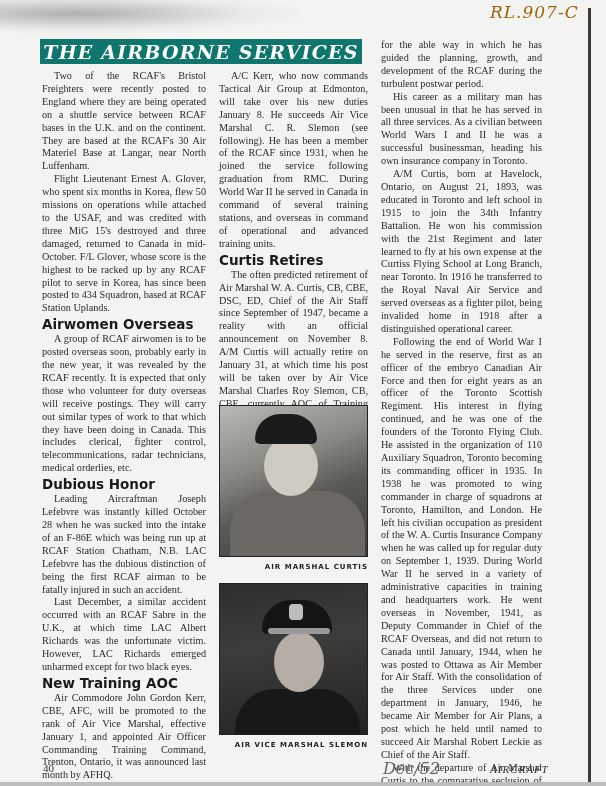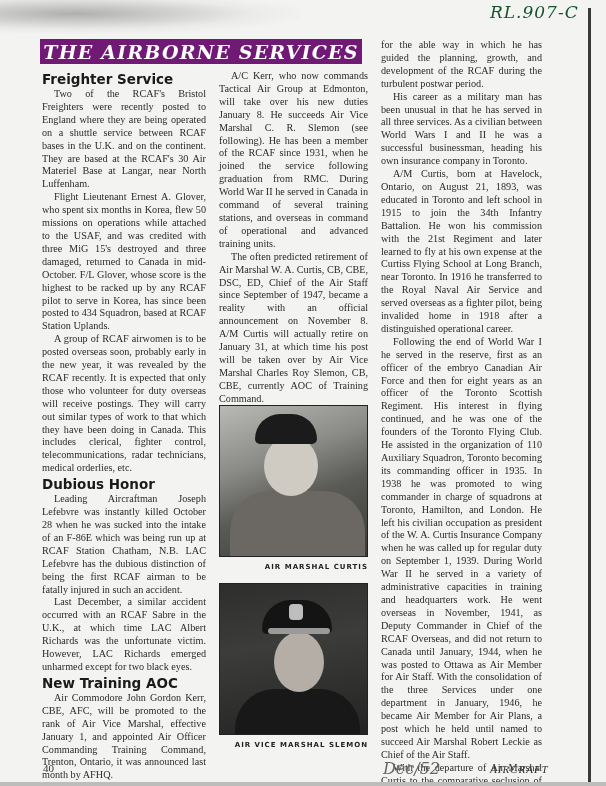--- a/index.html
+++ b/index.html
@@ -6,27 +6,27 @@
   body {
     width:606px; height:786px; background:#f3f3f1; position:relative; overflow:hidden;
     font-family:"Liberation Serif", "DejaVu Serif", serif; color:#2a2a2a;
   }
   .page-smudge {
     position:absolute; left:0; top:0; width:300px; height:34px;
     background:radial-gradient(ellipse at 25% 40%, rgba(120,120,120,0.55), rgba(200,200,200,0.2) 55%, rgba(243,243,241,0) 75%);
   }
   .ref-mark {
     position:absolute; left:490px; top:2px; font-family:"DejaVu Serif", serif; font-style:italic;
-    font-size:17px; color:#14532d; letter-spacing:1px;
+    font-size:17px; color:#a16207; letter-spacing:1px;
   }
   .right-edge {
     position:absolute; left:588px; top:8px; width:3px; height:778px; background:#3a3a3a;
   }
   .title-bar {
-    position:absolute; left:40px; top:39px; width:322px; height:25px; background:#701a75;
+    position:absolute; left:40px; top:39px; width:322px; height:25px; background:#0f766e;
     display:flex; align-items:center; justify-content:center;
   }
   .title-bar span {
     color:#fff; font-family:"DejaVu Serif", serif; font-weight:bold; font-style:italic;
     font-size:19px; letter-spacing:1.2px; white-space:nowrap;
   }
   .col {
     position:absolute; font-size:10.2px; line-height:12.9px; text-align:justify;
   }
   .col p { margin:0; text-indent:12px; }
@@ -76,33 +76,34 @@
 
 <div class="page-smudge"></div>
 <div class="ref-mark">RL.907-C</div>
 <div class="right-edge"></div>
 
 <div class="title-bar">
   <span>THE AIRBORNE SERVICES</span>
 </div>
 
 <div class="col col1">
-  <h2>Freighter Service</h2>
   <p>Two of the RCAF's Bristol Freighters were recently posted to England where they are being operated on a shuttle service between RCAF bases in the U.K. and on the continent. They are based at the RCAF's 30 Air Materiel Base at Langar, near North Luffenham.</p>
   <p>Flight Lieutenant Ernest A. Glover, who spent six months in Korea, flew 50 missions on operations while attached to the USAF, and was credited with three MiG 15's destroyed and three damaged, returned to Canada in mid-October. F/L Glover, whose score is the highest to be racked up by any RCAF pilot to serve in Korea, has since been posted to 434 Squadron, based at RCAF Station Uplands.</p>
+  <h2>Airwomen Overseas</h2>
   <p>A group of RCAF airwomen is to be posted overseas soon, probably early in the new year, it was revealed by the RCAF recently. It is expected that only those who volunteer for duty overseas will receive postings. They will carry out similar types of work to that which they have been doing in Canada. This includes clerical, fighter control, telecommunications, radar technicians, medical orderlies, etc.</p>
   <h2>Dubious Honor</h2>
   <p>Leading Aircraftman Joseph Lefebvre was instantly killed October 28 when he was sucked into the intake of an F-86E which was being run up at RCAF Station Chatham, N.B. LAC Lefebvre has the dubious distinction of being the first RCAF airman to be fatally injured in such an accident.</p>
   <p>Last December, a similar accident occurred with an RCAF Sabre in the U.K., at which time LAC Albert Richards was the unfortunate victim. However, LAC Richards emerged unharmed except for two black eyes.</p>
   <h2>New Training AOC</h2>
   <p>Air Commodore John Gordon Kerr, CBE, AFC, will be promoted to the rank of Air Vice Marshal, effective January 1, and appointed Air Officer Commanding Training Command, Trenton, Ontario, it was announced last month by AFHQ.</p>
 </div>
 
 <div class="col col2">
   <p>A/C Kerr, who now commands Tactical Air Group at Edmonton, will take over his new duties January 8. He succeeds Air Vice Marshal C. R. Slemon (see following). He has been a member of the RCAF since 1931, when he joined the service following graduation from RMC. During World War II he served in Canada in command of several training stations, and overseas in command of operational and advanced training units.</p>
+  <h2>Curtis Retires</h2>
   <p>The often predicted retirement of Air Marshal W. A. Curtis, CB, CBE, DSC, ED, Chief of the Air Staff since September of 1947, became a reality with an official announcement on November 8. A/M Curtis will actually retire on January 31, at which time his post will be taken over by Air Vice Marshal Charles Roy Slemon, CB, CBE, currently AOC of Training Command.</p>
   <p>Air Marshal Curtis, now 59, has had a long and distinguished military career and his term of office as Chief of the Air Staff has been noteworthy</p>
 </div>
 
 <div class="photo photo1">
   <div class="coat"></div>
   <div class="face"></div>
   <div class="cap"></div>
 </div>
 <div class="caption cap1">AIR MARSHAL CURTIS</div>

